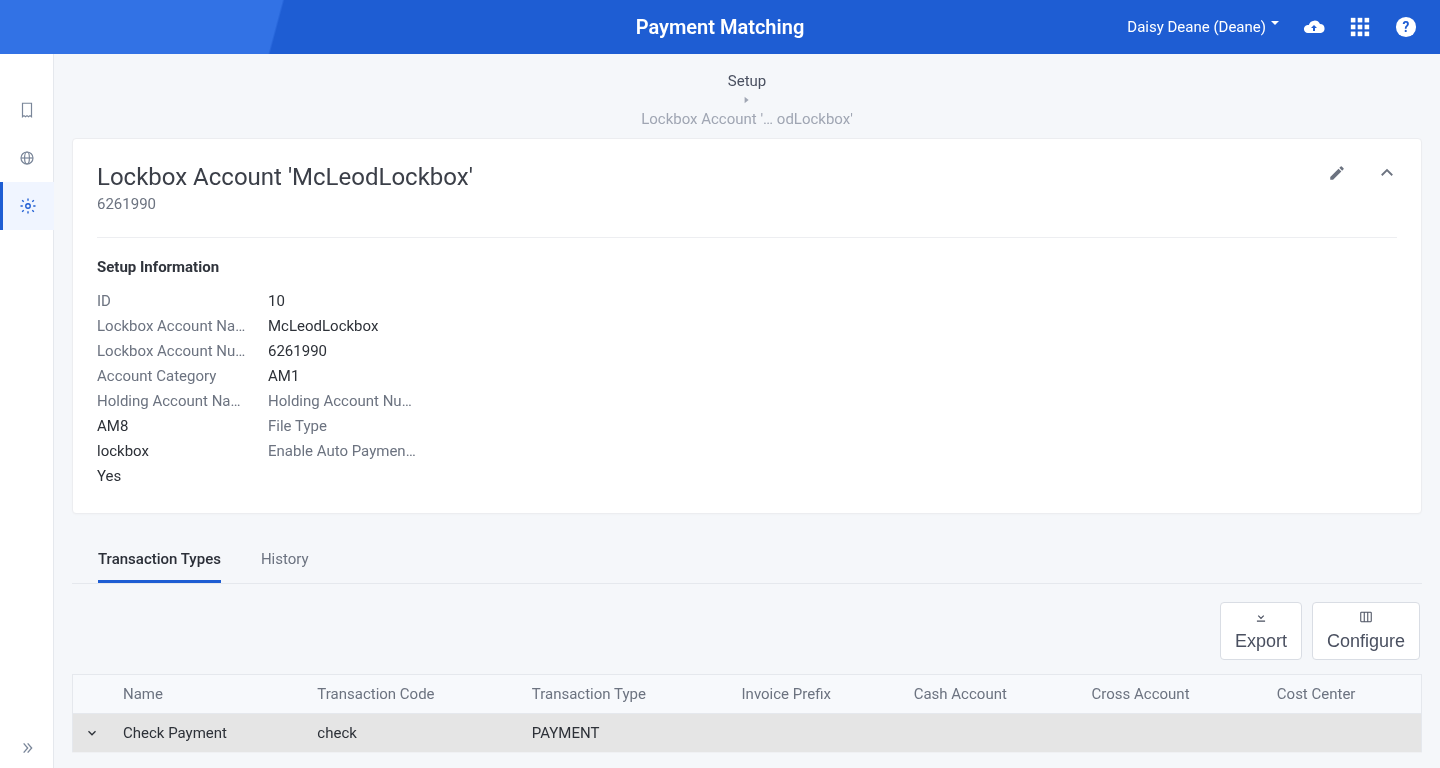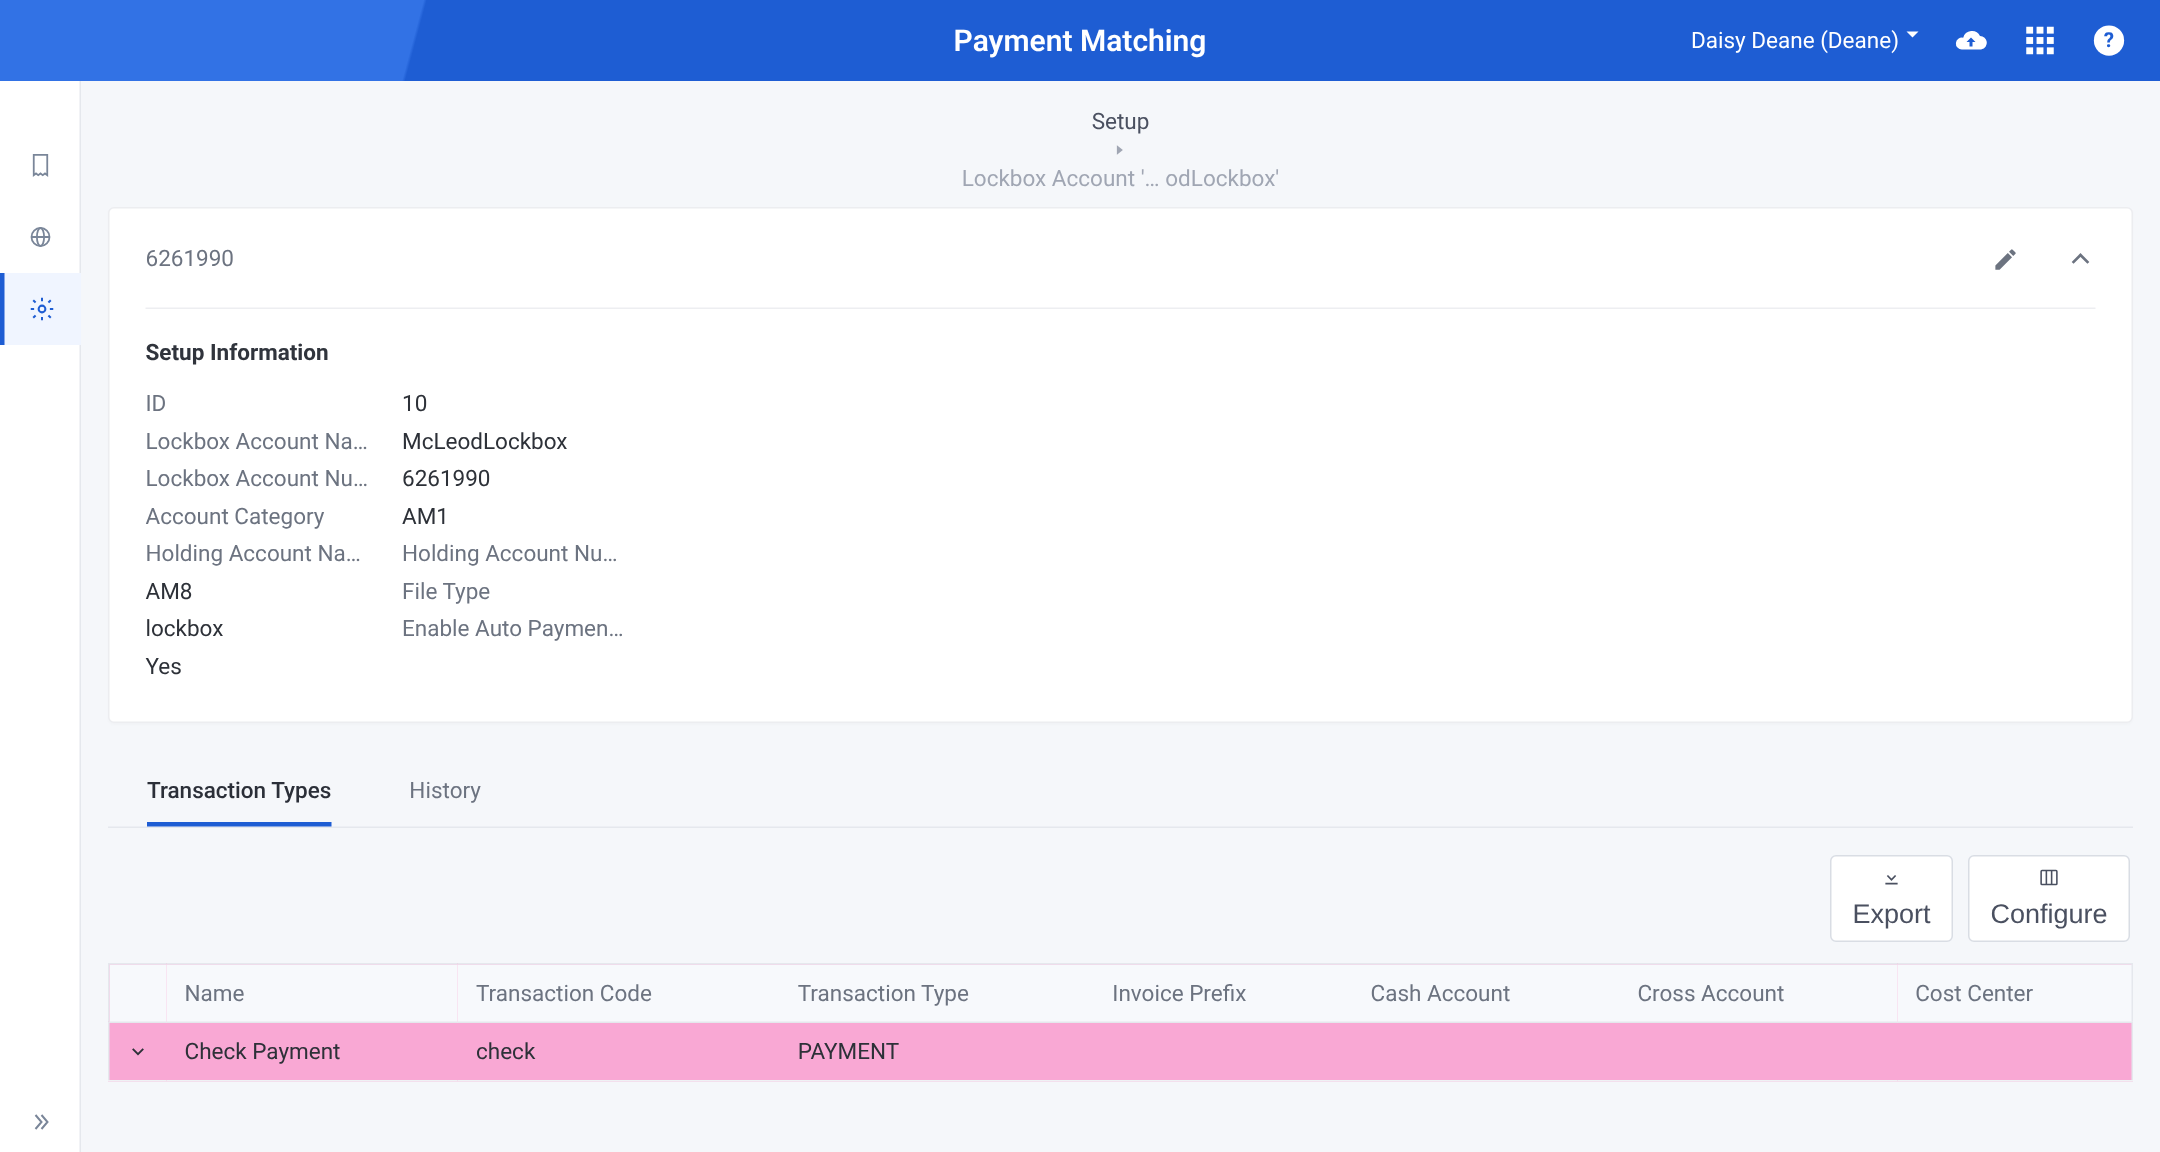--- a/index.html
+++ b/index.html
@@ -103,21 +103,21 @@
 .card-subtitle { font-size:15px; color:#6c7380; margin-bottom: 16px;}
 .card-actions { margin-left:auto; display:flex; gap: 30px; color:#6c7380;}
 .card-actions .icon-btn { color:#6c7380; width:20px; height:20px; cursor:pointer;}
 hr.sep { border:none; border-top:1px solid #edeef1; margin: 8px 0 20px 0;}
 .section-label { font-weight:700; font-size:15px; color:#30343c; margin-bottom:16px;}
 .info-grid { display:grid; grid-template-columns: 165px 1fr; row-gap: 7px; column-gap: 6px; max-width: 560px;}
 .info-label { color:#6c7380; font-size:15px; white-space:nowrap; overflow:hidden; text-overflow:ellipsis;}
 .info-value { color:#2d3138; font-size:15px;}
 .tabs {
   display:flex;
-  gap: 52px;
+  gap: 40px;
   border-bottom:1px solid #e5e8ed;
   padding-left: 26px;
   margin-bottom: 18px;
 }
 .tab {
   padding: 14px 0 12px 0;
   font-size:15px;
   color:#6c7380;
   cursor:pointer;
   border-bottom: 3px solid transparent;
@@ -127,21 +127,21 @@
   display:flex; justify-content:flex-end; gap:10px; margin-bottom:14px; padding-right:2px;
 }
 .tb-btn {
   background:#fff; border:1px solid #d9dde4; border-radius:4px;
   padding: 7px 14px; font-size:18px; color:#4a5060;
   display:flex; align-items:center; gap:7px; cursor:pointer;flex-direction:column;
 }
 table.data {
   width:100%;
   border-collapse:collapse;
-  background:#f9a8d4;
+  background:#e5e5e5;
   border:1px solid #e5e8ed;
   font-size:15px;
 }
 table.data th {
   text-align:left;
   font-weight:400;
   color:#6c7380;
   background:#f7f9fc;
   padding: 10px 12px;
   border-bottom:1px solid #e5e8ed;
@@ -229,20 +229,21 @@
         <svg viewBox="0 0 10 10" width="8" height="8" fill="currentColor">
             <path d="M2 1l5 4-5 4z"></path>
           </svg>
       </span>
       <span>Lockbox Account '… odLockbox'</span>
     </div>
 
     <div class="card">
       <div class="card-header">
         <div>
+          <div class="card-title">Lockbox Account 'McLeodLockbox'</div>
           <div class="card-subtitle">6261990</div>
         </div>
         <div class="card-actions">
           <span class="icon-btn">
             <svg viewBox="0 0 24 24" width="18" height="18" fill="currentColor">
                 <path d="M3 17.25V21h3.75L17.81 9.94l-3.75-3.75L3 17.25zM20.71 7.04a1 1 0 0 0 0-1.41l-2.34-2.34a1 1 0 0 0-1.41 0l-1.83 1.83 3.75 3.75 1.83-1.83z"></path>
               </svg>
           </span>
           <span class="icon-btn">
             <svg viewBox="0 0 24 24" width="18" height="18" fill="none" stroke="currentColor" stroke-width="2.4">

